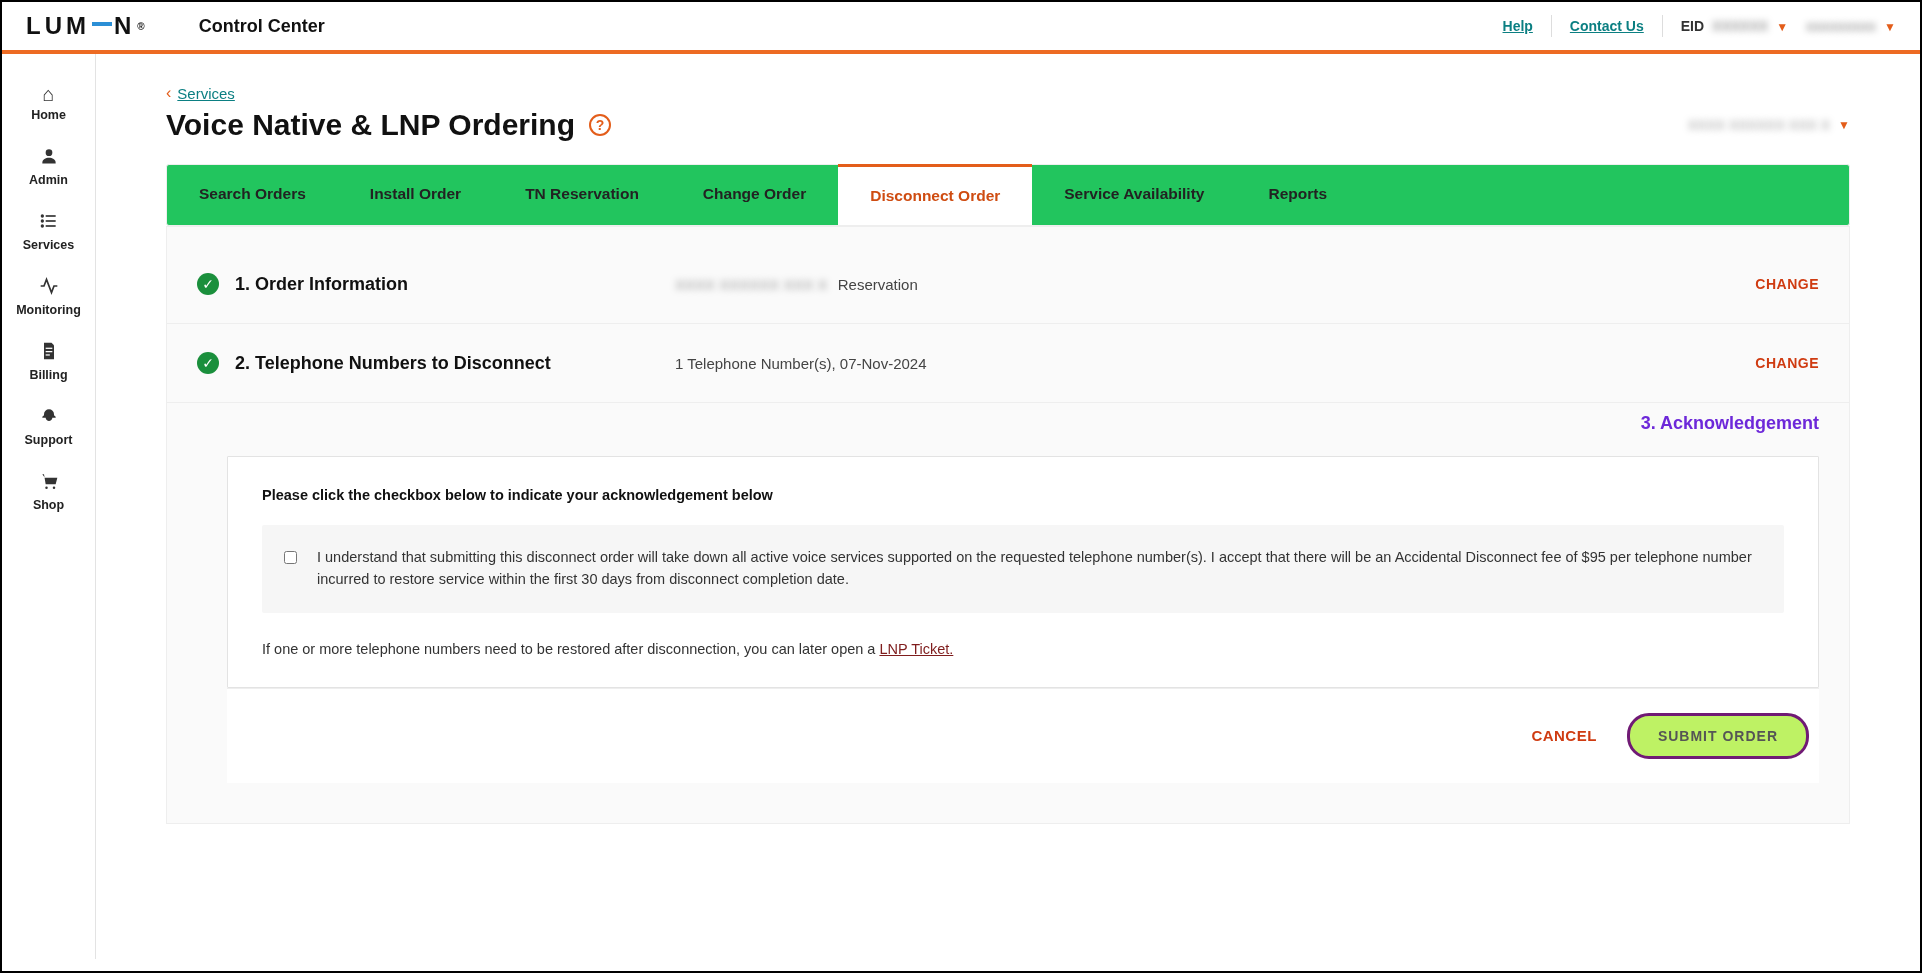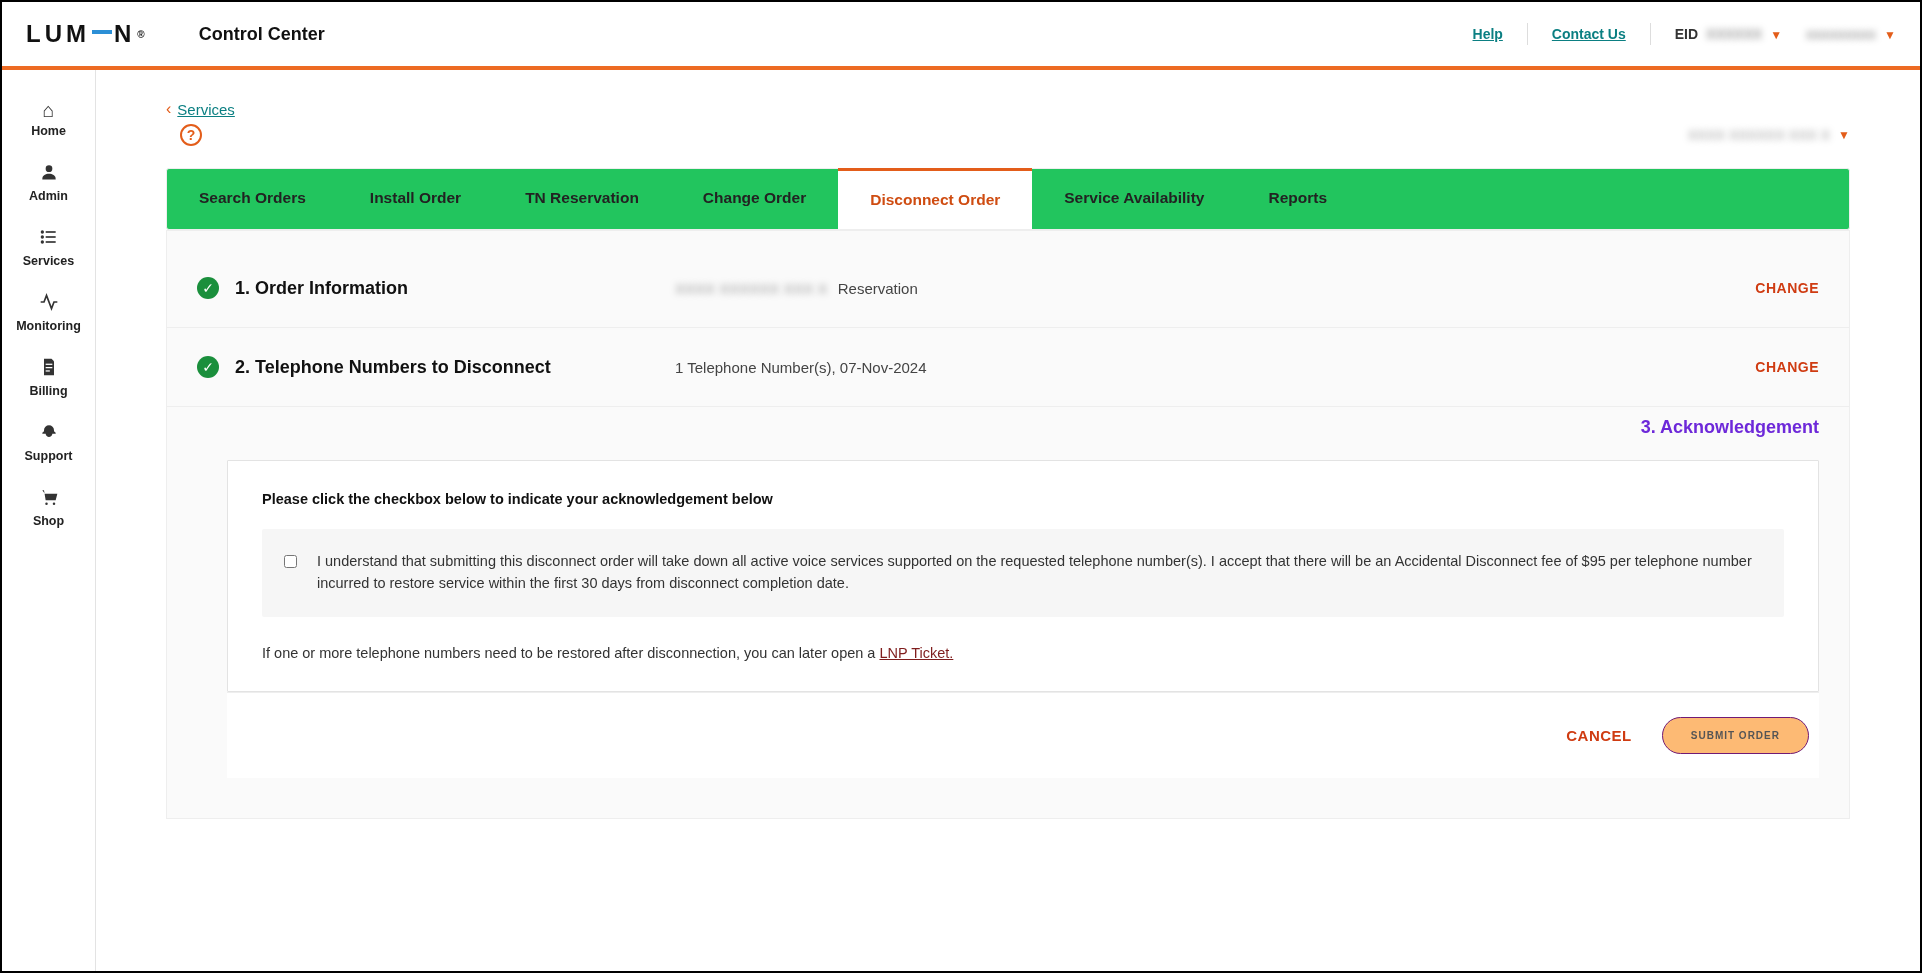--- a/index.html
+++ b/index.html
@@ -4,28 +4,28 @@
 <style>
   * { box-sizing: border-box; margin: 0; padding: 0; }
   body {
     font-family: -apple-system, BlinkMacSystemFont, "Segoe UI", Arial, sans-serif;
     font-size: 14px; color: #222; background: #fff;
     width: 1922px; height: 973px; overflow: hidden;
     border: 2px solid #000;
   }
   
   .topbar {
-    height: 68px; display: flex; align-items: center;
+    height: 52px; display: flex; align-items: center;
     padding: 0 24px; border-bottom: 4px solid #ed6b23;
   }
   .logo { font-size: 24px; font-weight: 700; letter-spacing: 4px; color: #111; display: flex; align-items: center; }
   .logo .bar { display:inline-block; width:20px; height:4px; background:#2b8fd6; margin: 0 2px 4px 2px; vertical-align: middle;}
   .logo-reg { font-size: 10px; margin-left: 2px; vertical-align: top;}
   .app-title { font-size: 18px; font-weight: 700; margin-left: 50px; color:#111; }
-  .topbar-right { margin-left: auto; display: flex; align-items: center; gap: 24px; }
+  .topbar-right { margin-left: auto; display: flex; align-items: center; gap: 18px; }
   .link { color:#0b7f82; font-weight:700; text-decoration: underline; cursor:pointer;}
   .divider { width:1px; height:22px; background:#ddd; }
   .eid-block { display:flex; align-items:flex-end; gap:8px; color:#333; font-weight:600;}
   .blurred { color: transparent; text-shadow: 0 0 7px rgba(0,0,0,0.4); user-select:none;}
   .chev-down { font-size:12px; color:#e35d1a;}
   
   .shell { display:flex; height: calc(973px - 68px); }
   
   .sidebar { width: 94px; border-right: 1px solid #e3e3e3; background:#fff; padding-top: 18px;}
   .nav-item { display:flex; flex-direction:column; align-items:center; gap:4px; padding:12px 0; cursor:pointer;}
@@ -59,21 +59,21 @@
   .ack-box { background:#fff; border:1px solid #e3e3e3; border-radius:1px; padding:30px 34px;}
   .ack-instr { font-size:14.5px; font-weight:800; color:#111; margin-bottom:22px;}
   .ack-grey { background:#f6f6f6; padding:22px 22px; border-radius:2px; display:flex; gap:20px;}
   .ack-grey input[type=checkbox]{ width:17px; height:17px; margin-top:2px;}
   .ack-text { font-size:14.5px; line-height:1.5; color:#333;}
   .ack-note { margin-top:28px; font-size:14.5px; color:#333;}
   .ack-note a { color:#7f1d1d; text-decoration:underline;}
   
   .actions { display:flex; justify-content:flex-end; align-items:center; gap:30px; padding:24px 10px; border-top:1px solid #eee; background:#fff;}
   .btn-cancel { color:#cf3b11; font-weight:800; letter-spacing:0.5px; cursor:pointer; font-size:15px;}
-  .btn-submit { background:#fdba74; color:#555; font-weight:800; letter-spacing:1px; font-size:10px; padding:12px 28px; border:1px solid #701a75; border-radius:22px; cursor:pointer;}
+  .btn-submit { background:#bef264; color:#555; font-weight:800; letter-spacing:1px; font-size:14px; padding:12px 28px; border:3px solid #701a75; border-radius:22px; cursor:pointer;}
 </style>
 </head>
 <body>
 
 <div class="topbar">
   <div class="logo">
     <span>LUM</span>
       <span class="bar"></span>
       <span>N</span>
       <span class="logo-reg">®</span>
@@ -163,20 +163,21 @@
       <span class="lbl">Shop</span>
     </div>
   </div>
 
   <div class="main">
     <div class="breadcrumb">
       <span class="chev-left">‹</span>
       <a>Services</a>
     </div>
     <div class="page-head">
+      <h1 class="page-title">Voice Native &amp; LNP Ordering</h1>
       <span class="help-q">?</span>
       <div class="page-head-right">
         <span class="blurred">XXXX XXXXXX XXX X</span>
         <span class="chev-down">▼</span>
       </div>
     </div>
 
     <div class="tabs">
       <div class="tab">Search Orders</div>
       <div class="tab">Install Order</div>

